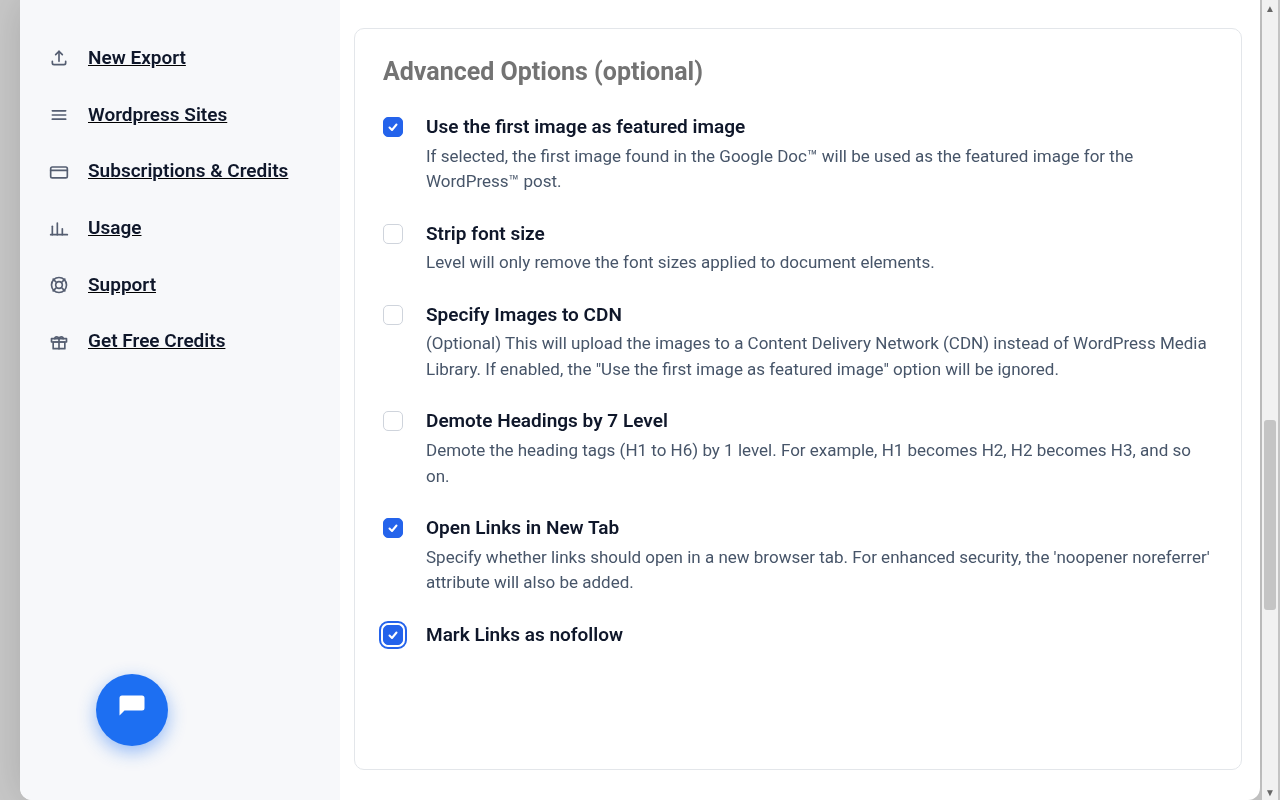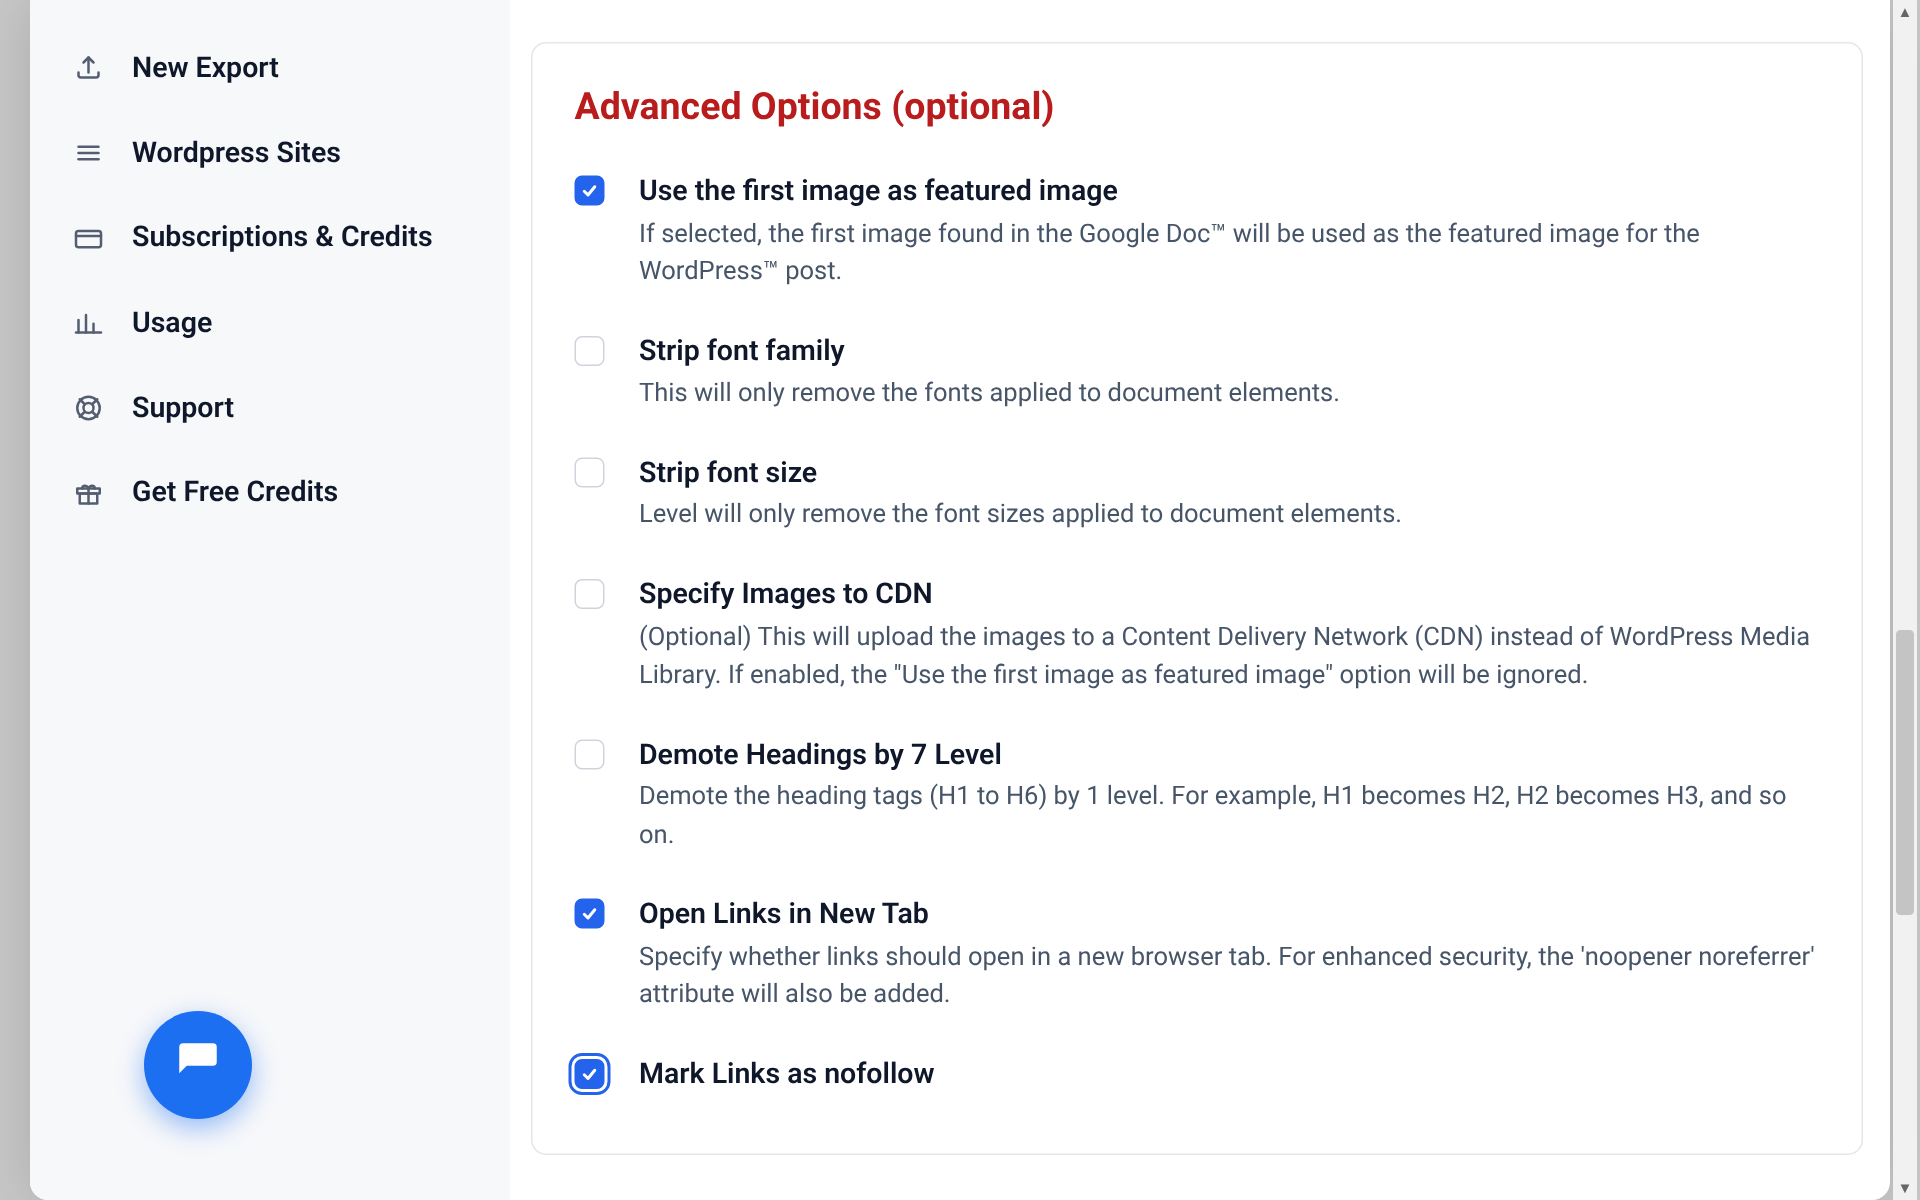--- a/index.html
+++ b/index.html
@@ -20,25 +20,26 @@
     background: #fff;
     border-radius: 0 0 12px 12px;
     display: flex;
     overflow: hidden;
     box-shadow: 0 0 40px rgba(0,0,0,0.15);
   }
   
   .sidebar {
     width: 320px;
     background: #f7f8fa;
-    padding: 17px 0 20px 0;
+    padding: 30px 0 20px 0;
     flex-shrink: 0;
     border-radius: 0 0 0 12px;
     display: flex;
     flex-direction: column;
+    text-decoration: underline;
   }
   .nav { flex: 1; }
   .nav-item {
     display: flex;
     align-items: center;
     gap: 18px;
     padding: 16px 28px;
     cursor: pointer;
     color: #0f172a;
     font-size: 19px;
@@ -65,21 +66,21 @@
     border: 1px solid #e3e6ea;
     border-radius: 10px;
     padding: 28px 28px 10px 28px;
     height: 742px;
     overflow: hidden;
     position: relative;
   }
   .panel-title {
     font-size: 25px;
     font-weight: 700;
-    color: #b91c1c;
+    color: #737373;
     margin-bottom: 28px;
   }
   .option-row {
     display: flex;
     align-items: flex-start;
     gap: 23px;
     margin-bottom: 26px;
   }
   .checkbox {
     width: 20px;
@@ -249,27 +250,20 @@
               </svg>
             </div>
             <div class="opt-text">
               <div class="opt-title">Use the first image as featured image</div>
               <div class="opt-desc">If selected, the first image found in the Google Doc™ will be used as the featured image for the WordPress™ post.</div>
             </div>
           </div>
           <div class="option-row">
             <div class="checkbox"></div>
             <div class="opt-text">
-              <div class="opt-title">Strip font family</div>
-              <div class="opt-desc">This will only remove the fonts applied to document elements.</div>
-            </div>
-          </div>
-          <div class="option-row">
-            <div class="checkbox"></div>
-            <div class="opt-text">
               <div class="opt-title">Strip font size</div>
               <div class="opt-desc">Level will only remove the font sizes applied to document elements.</div>
             </div>
           </div>
           <div class="option-row">
             <div class="checkbox"></div>
             <div class="opt-text">
               <div class="opt-title">Specify Images to CDN</div>
               <div class="opt-desc">(Optional) This will upload the images to a Content Delivery Network (CDN) instead of WordPress Media Library. If enabled, the "Use the first image as featured image" option will be ignored.</div>
             </div>

